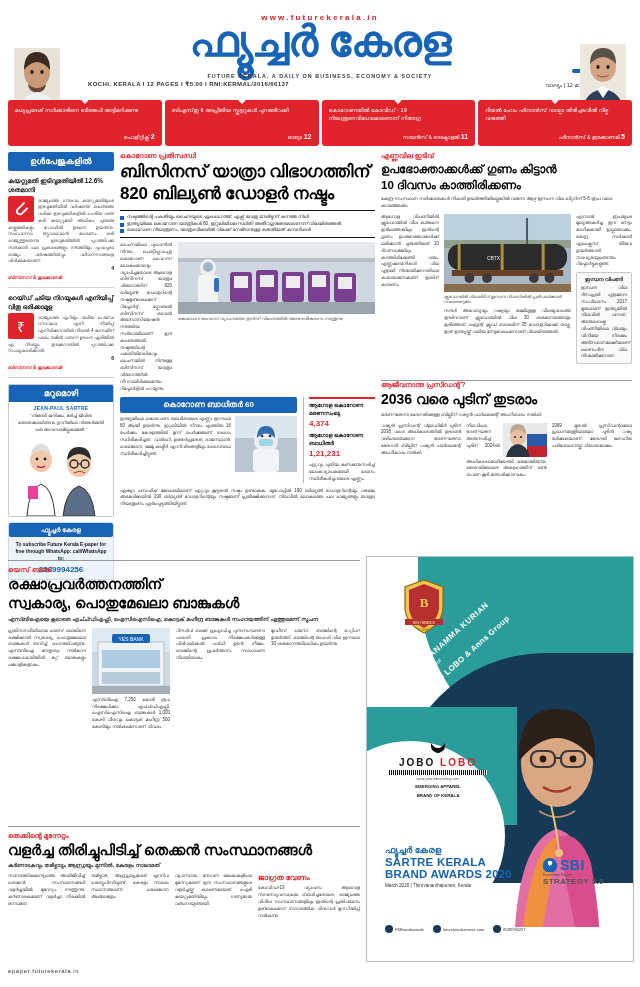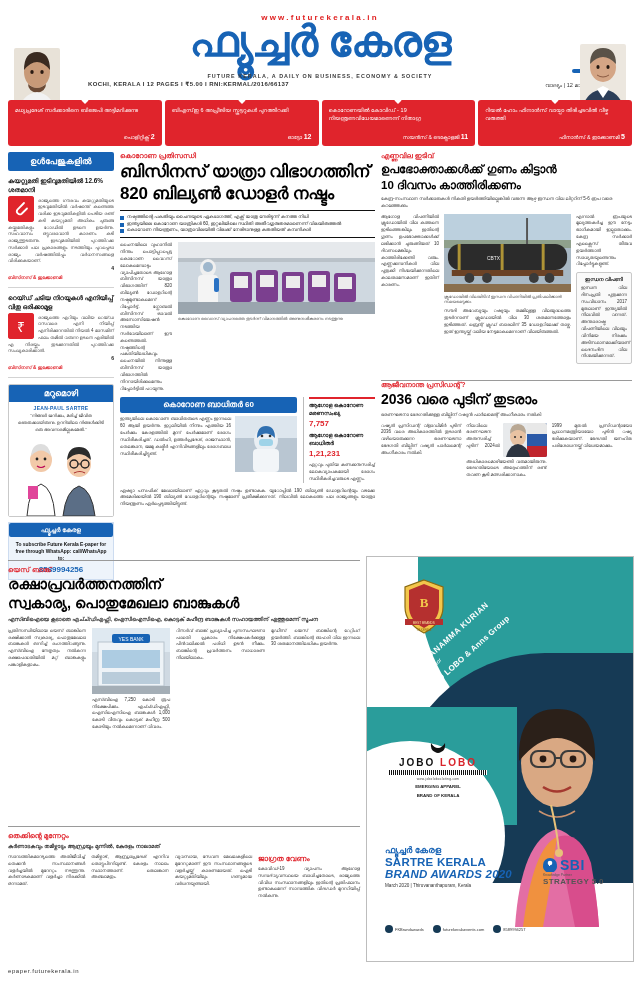--- a/index.html
+++ b/index.html
@@ -120,21 +120,21 @@
                  color:#fff;transform:rotate(-42deg);transform-origin:left top;
                  white-space:nowrap;letter-spacing:.3px;}
   .ad-logo{position:absolute;left:22px;top:184px;width:98px;text-align:center;}
   .ad-logo-main{font-size:10px;font-weight:bold;letter-spacing:2px;}
   .ad-logo-sub{font-size:4.4px;font-weight:bold;color:#222;line-height:1.35;margin-top:3px;}
   .ad-bar{height:5px;margin:2px 0;background:repeating-linear-gradient(90deg,#111 0 1px,#fff 1px 2px);}
   .ad-url{font-size:3.2px;color:#444;letter-spacing:.3px;}
   .ad-awards{position:absolute;left:18px;top:288px;width:150px;}
   .ad-aw-mal{font-size:9px;font-weight:bold;color:#1763b5;}
   .ad-aw-1{font-size:11.5px;font-weight:bold;color:#1763b5;letter-spacing:.2px;}
-  .ad-aw-2{font-size:11.5px;font-weight:bold;color:#111;letter-spacing:.2px;font-style:italic;}
+  .ad-aw-2{font-size:11.5px;font-weight:bold;color:#111;letter-spacing:.2px;}
   .ad-aw-2 span{color:#1763b5;}
   .ad-aw-3{font-size:4.6px;color:#333;margin-top:3px;}
   .ad-contact{position:absolute;left:18px;top:368px;display:flex;gap:9px;align-items:center;}
   .ad-ci{display:flex;align-items:center;gap:2px;font-size:4px;color:#333;}
   .ad-dot{width:8px;height:8px;border-radius:50%;background:#163a55;display:inline-block;}
   .ad-sbi{position:absolute;left:176px;top:300px;}
   .ad-sbi-n{font-size:14px;font-weight:bold;color:#1763b5;letter-spacing:.5px;text-align:right;}
   .ad-sbi-s{font-size:3.4px;color:#555;}
   .ad-sbi-st{font-size:8px;font-weight:bold;color:#555;letter-spacing:.4px;}
   .ad-portrait{position:absolute;right:14px;top:130px;width:124px;height:240px;}
@@ -347,21 +347,21 @@
                 <circle cx="27" cy="20" r="1.3" fill="#333"></circle>
                 <circle cx="35" cy="20" r="1.3" fill="#333"></circle>
               </svg>
             </div>
           </div>
         </div>
       </div>
       <div style="width:66px;border-left:1px solid #bbb;padding-left:5px;">
         <div style="border-top:2px solid #e0242c;padding-top:3px;">
           <div class="stat-l">ആഗോള കൊറോണ മരണസംഖ്യ</div>
-          <div class="stat-l stat-n" style="font-size:8px;">7,757</div>
+          <div class="stat-l stat-n" style="font-size:8px;">4,374</div>
           <div class="stat-l" style="margin-top:3px;">ആഗോള കൊറോണ ബാധിതർ</div>
           <div class="stat-l stat-n" style="font-size:8px;">1,21,231</div>
           <div class="body-txt" style="margin-top:3px;">ഏറ്റവും പുതിയ കണക്കനുസരിച്ച് ലോകവ്യാപകമായി രോഗം സ്ഥിരീകരിച്ചവരുടെ എണ്ണം.</div>
         </div>
       </div>
     </div>
 
     <div class="cols2">
       <div style="flex:1;" class="body-txt">ഏഷ്യാ പസഫിക് മേഖലയിലാണ് ഏറ്റവും കൂടുതൽ നഷ്ടം ഉണ്ടാകുക. യൂറോപ്പിൽ 190 ബില്യൺ ഡോളറിന്റെയും വടക്കേ അമേരിക്കയിൽ 190 ബില്യൺ ഡോളറിന്റെയും നഷ്ടമാണ് പ്രതീക്ഷിക്കുന്നത്. നിലവിൽ ലോകത്തെ പല രാജ്യങ്ങളും യാത്രാ നിയന്ത്രണം ഏർപ്പെടുത്തിയിട്ടുണ്ട്.</div>
     </div>
@@ -459,20 +459,21 @@
         </div>
         <div class="body-txt" style="margin-top:3px;">എസ്ബിഐ 7,250 കോടി രൂപ നിക്ഷേപിക്കും. എച്ച്ഡിഎഫ്സി, ഐസിഐസിഐ ബാങ്കുകൾ 1,000 കോടി വീതവും കൊട്ടക് മഹീന്ദ്ര 500 കോടിയും നൽകുമെന്നാണ് വിവരം.</div>
       </div>
       <div style="flex:1;" class="body-txt">റിസർവ് ബാങ്ക് പ്രഖ്യാപിച്ച പുനഃസംഘടനാ പദ്ധതി പ്രകാരം നിക്ഷേപകർക്കുള്ള പിൻവലിക്കൽ പരിധി ഉടൻ നീക്കും. ബാങ്കിന്റെ പ്രവർത്തനം സാധാരണ നിലയിലാകും.</div>
       <div style="flex:1;" class="body-txt">മൂഡീസ് യെസ് ബാങ്കിന്റെ റേറ്റിംഗ് ഉയർത്തി. ബാങ്കിന്റെ ഓഹരി വില ഇന്നലെ 30 ശതമാനത്തിലധികം ഉയർന്നു.</div>
     </div>
   </div>
 
   <div class="lower2 sep" style="padding-top:5px;">
     <div class="kicker">തെക്കിന്റെ മുന്നേറ്റം</div>
+    <div class="lhead">വളർച്ച തിരിച്ചുപിടിച്ച് തെക്കൻ സംസ്ഥാനങ്ങൾ</div>
     <div class="lsub">കർണാടകവും തമിഴ്നാടും ആന്ധ്രയും മുന്നിൽ, കേരളം നാലാമത്</div>
 
     <div style="display:flex;gap:6px;margin-top:4px;">
       <div style="flex:1;" class="body-txt">സാമ്പത്തികമാന്ദ്യത്തെ അതിജീവിച്ച് തെക്കൻ സംസ്ഥാനങ്ങൾ വളർച്ചയിൽ മുന്നേറ്റം നടത്തുന്നു. കർണാടകമാണ് വളർച്ചാ നിരക്കിൽ ഒന്നാമത്.</div>
       <div style="flex:1;" class="body-txt">തമിഴ്നാട്, ആന്ധ്രാപ്രദേശ് എന്നിവ തൊട്ടുപിന്നിലുണ്ട്. കേരളം നാലാം സ്ഥാനത്താണ്. തെലങ്കാന അഞ്ചാമതും.</div>
       <div style="flex:1;" class="body-txt">വ്യവസായ, സേവന മേഖലകളിലെ മുന്നേറ്റമാണ് ഈ സംസ്ഥാനങ്ങളുടെ വളർച്ചയ്ക്ക് കാരണമായത്. ഐടി കയറ്റുമതിയിലും ഗണ്യമായ വർധനയുണ്ടായി.</div>
       <div style="width:102px;">
         <div class="kicker" style="font-size:7.5px;">ജാഗ്രത വേണം</div>
         <div class="body-txt" style="margin-top:2px;">കോവിഡ്-19 വ്യാപനം ആഗോള സമ്പദ്‌വ്യവസ്ഥയെ ബാധിച്ചതോടെ, രാജ്യത്തെ വിവിധ സംസ്ഥാനങ്ങളിലും ഇതിന്റെ പ്രതിഫലനം ഉണ്ടാകുമെന്ന് സാമ്പത്തിക വിദഗ്ധർ മുന്നറിയിപ്പ് നൽകുന്നു.</div>
       </div>

